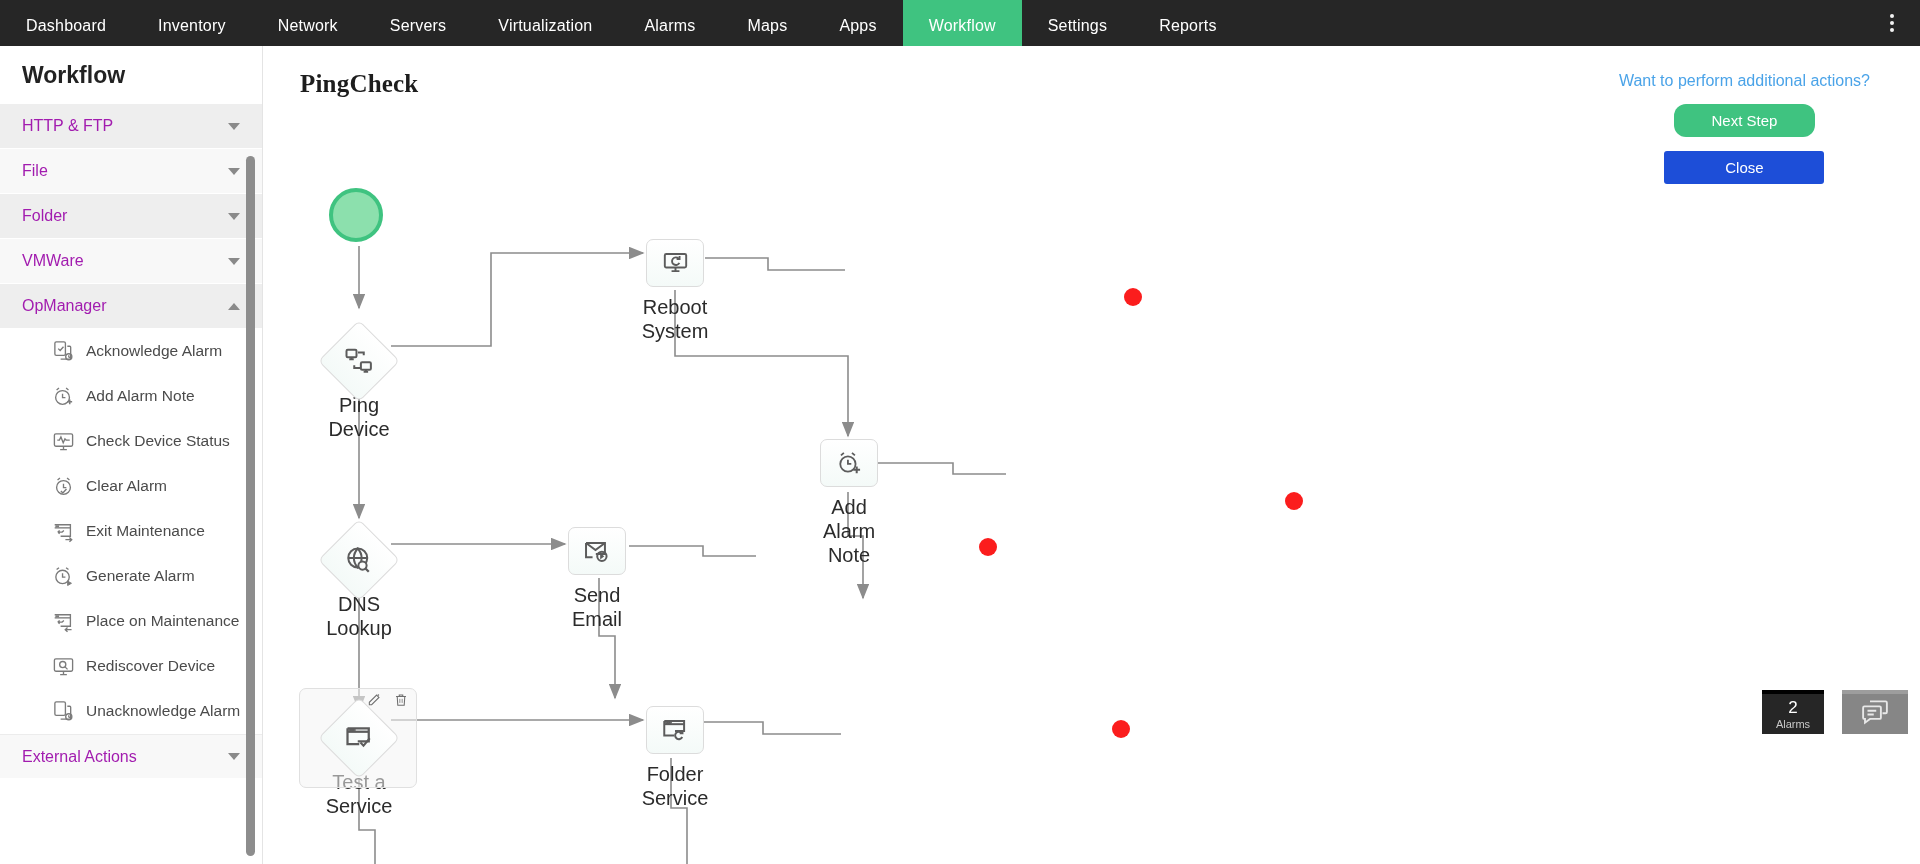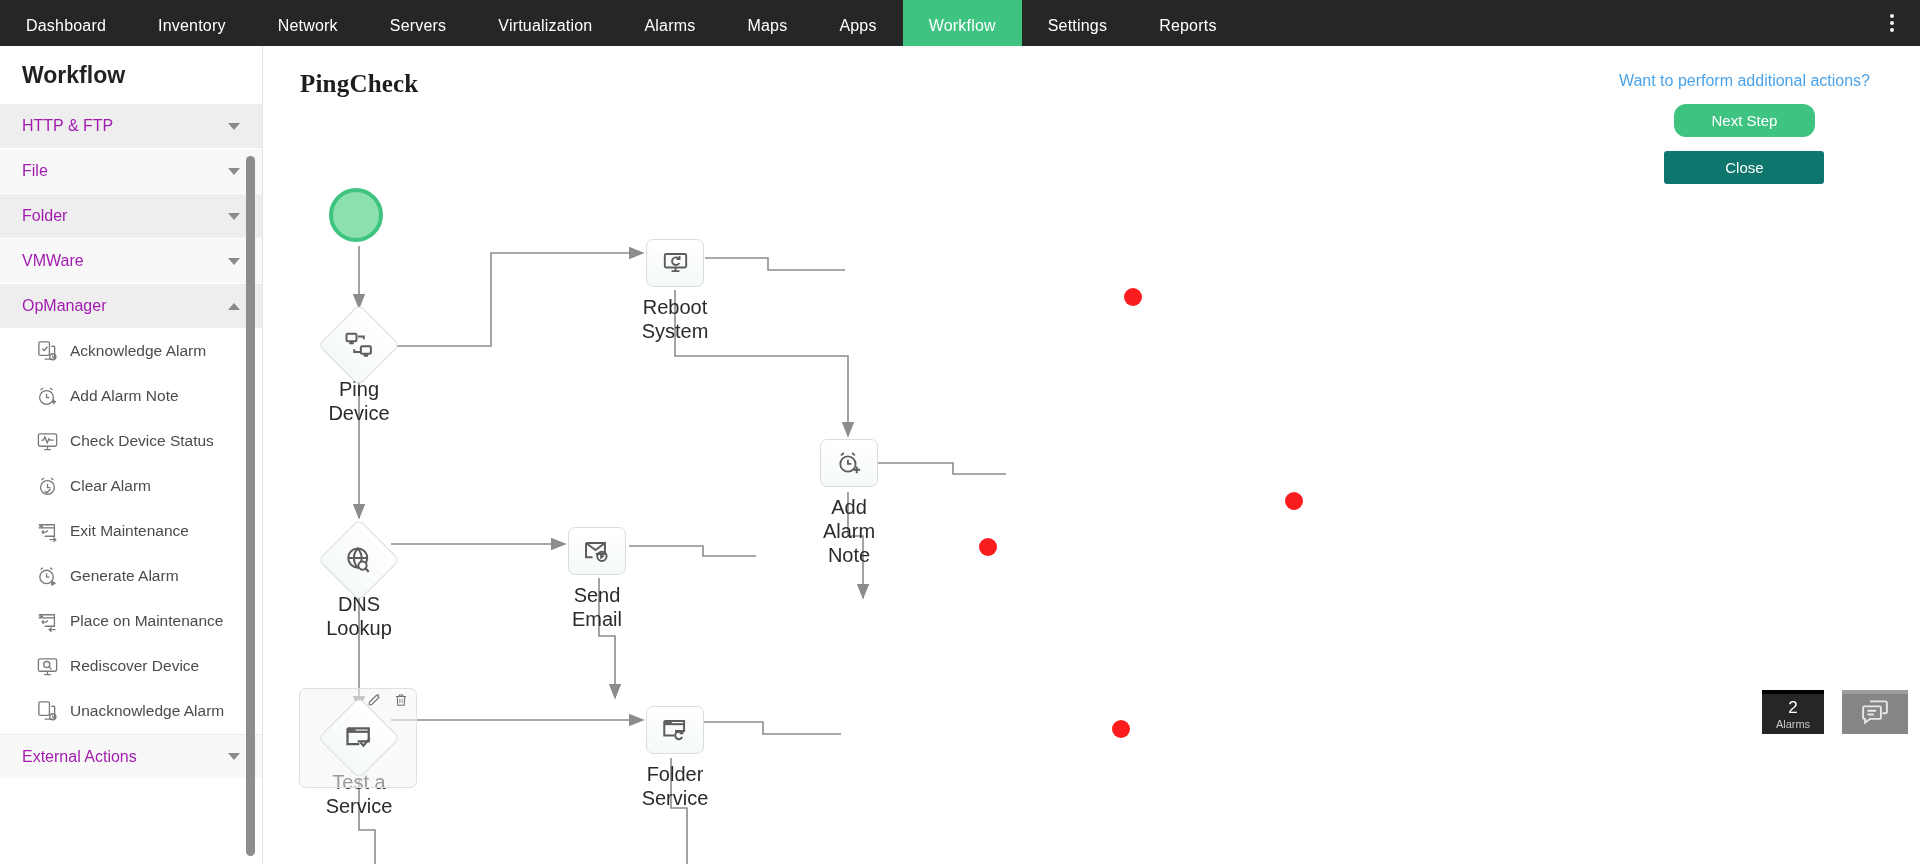--- a/index.html
+++ b/index.html
@@ -67,20 +67,21 @@
     margin-right: 8px;
   }
   .caret.up { border-top: none; border-bottom: 7px solid #8a8a8a; }
 
   .action-item {
     display: flex; align-items: center; gap: 11px;
     min-height: 45px;
     padding: 4px 10px 4px 36px;
     cursor: pointer;
     background: #ffffff;
+    margin-left: 16px;
   }
   .action-label { font-size: 15.5px; color: #4b4b4b; line-height: 1.22; }
   .ico { width: 23px; height: 23px; flex: 0 0 23px; color: #7b7b7b; }
   .ico svg { display: block; width: 23px; height: 23px; }
   .sb-thumb {
     position: absolute; right: 7px; top: 52px;
     width: 9px; height: 700px; border-radius: 5px;
     background: #8d8d8d;
     cursor: pointer;
   }
@@ -109,21 +110,21 @@
   }
   .btn {
     height: 33px; min-width: 141px;
     border: none; border-radius: 3px;
     font-size: 15px; color: #ffffff;
     display: flex; align-items: center; justify-content: center;
     cursor: pointer;
     font-family: "Liberation Sans", sans-serif;
   }
   .btn-primary { background: #3fc380; border-radius: 12px; }
-  .btn-muted   { background: #0f766e; min-width: 160px; }
+  .btn-muted   { background: #1d4ed8; min-width: 160px; }
 
   
   .canvas { position: relative; width: 1657px; height: 746px; overflow: hidden; }
   .canvas svg.edges { position: absolute; left: 0; top: 0; width: 1657px; height: 746px; }
 
   .node { position: absolute; }
   .node-shape {
     position: relative; width: 60px; height: 60px;
     display: flex; align-items: center; justify-content: center;
   }
@@ -413,21 +414,21 @@
         <path d="M 408,640 L 408,690 L 424,690 L 424,768" marker-end="url(#ah)"></path>
 
         <path d="M 96,660 L 96,712 L 112,712 L 112,760" marker-end="url(#ah)"></path>
       </g>
     </svg>
 
     <div class="node" style="left:66px; top:70px;">
       <div class="start-dot"></div>
     </div>
 
-    <div class="node" style="left:66px; top:197px;">
+    <div class="node" style="left:66px; top:213px;">
       <div class="node-shape">
         <div class="shape-diamond">
           <div class="d-inner">
             <span class="node-icon">
               <svg width="30" height="30" viewBox="0 0 24 24" fill="none" stroke="currentColor" stroke-width="1.6">
                 <rect x="2" y="3" width="8" height="6" rx="1"></rect>
                   <path d="M6 9v1.6M4.2 10.6h3.6"></path>
                 <rect x="13.5" y="13" width="8" height="6" rx="1"></rect>
                   <path d="M17.5 19v1.6M15.7 20.6h3.6"></path>
                 <path d="M11.2 5.2h4.6v2.2M12.8 17.5H8.2v-2.2"></path>

